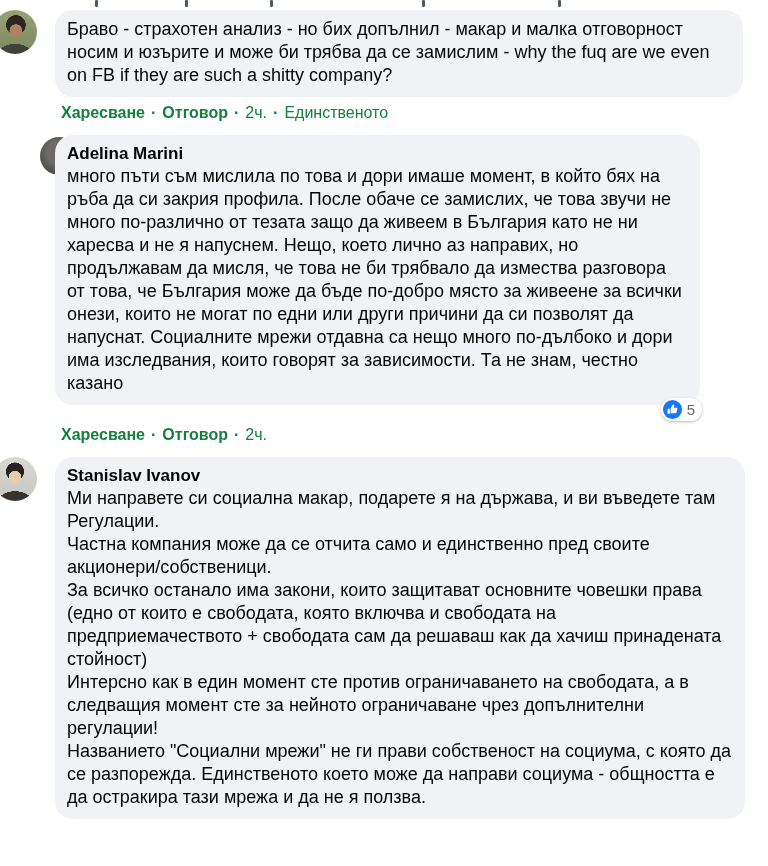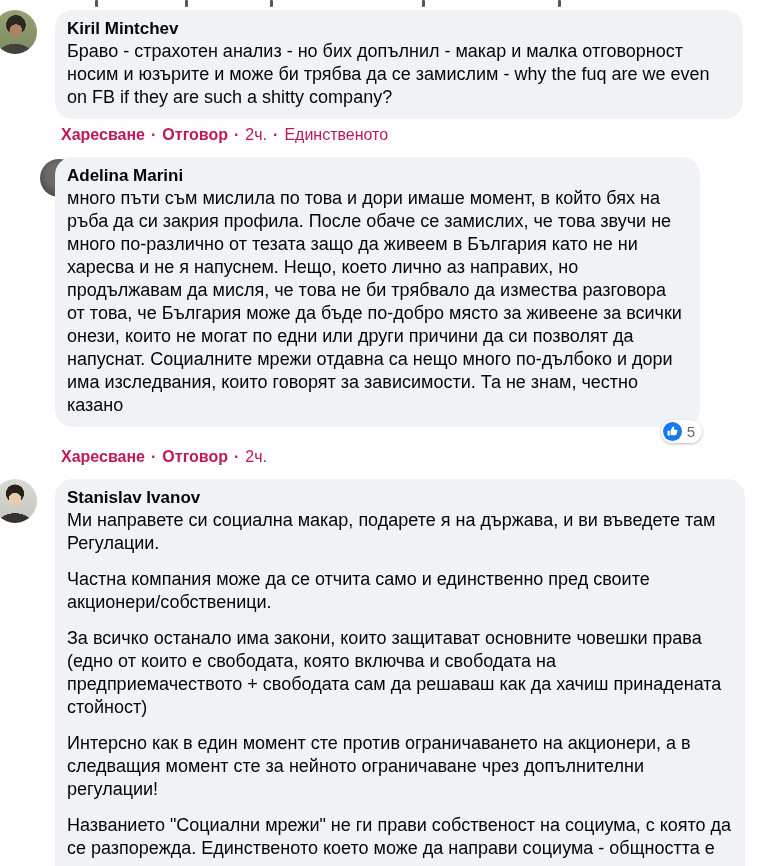--- a/index.html
+++ b/index.html
@@ -44,26 +44,26 @@
     padding:8px 12px 10px 12px;
     font-size:18px;
     line-height:23px;
   }
   .c1 .bubble { max-width:688px; }
   .c2 .bubble { max-width:645px; }
   .c3 .bubble { max-width:690px; }
 
   .author { font-size:17px; font-weight:bold; line-height:22px; color:#050505; cursor:pointer; }
   .bubble p { margin:0; }
-  .bubble p + p { margin-top:13px; }
+  .bubble p + p { }
 
   .actions {
     margin:6px 0 12px 6px;
     font-size:16px; line-height:20px;
-    color:#be185d;
+    color:#15803d;
     display:flex; align-items:center; gap:6px;
   }
   .actions .lnk { font-weight:bold; cursor:pointer; }
   .actions .sep { font-weight:bold; }
 
   .reaction-badge {
     position:absolute;
     display:flex; align-items:center; gap:5px;
     background:#fff;
     border-radius:12px;
@@ -95,21 +95,20 @@
     <span class="remnant-tick" style="left:185px"></span>
     <span class="remnant-tick" style="left:270px"></span>
     <span class="remnant-tick" style="left:422px"></span>
     <span class="remnant-tick" style="left:558px"></span>
   </div>
 
   <div class="comment top-level c1">
     <div class="avatar av44 avatar-kiril"></div>
     <div class="bubble-wrap">
       <div class="bubble">
-        <div class="author">Kiril Mintchev</div>
         <p>Браво - страхотен анализ - но бих допълнил - макар и малка отговорност носим и юзърите и може би трябва да се замислим - why the fuq are we even on FB if they are such a shitty company?</p>
       </div>
     </div>
     <div class="actions">
       <span class="lnk">Харесване</span>
       <span class="sep">·</span>
       <span class="lnk">Отговор</span>
       <span class="sep">·</span>
       <span>2ч.</span>
       <span class="sep">·</span>
@@ -143,20 +142,20 @@
   </div>
 
   <div class="comment top-level c3">
     <div class="avatar av44 avatar-stanislav"></div>
     <div class="bubble-wrap">
       <div class="bubble">
         <div class="author">Stanislav Ivanov</div>
         <p>Ми направете си социална макар, подарете я на държава, и ви въведете там Регулации.</p>
         <p>Частна компания може да се отчита само и единственно пред своите акционери/собственици.</p>
         <p>За всичко останало има закони, които защитават основните човешки права (едно от които е свободата, която включва и свободата на предприемачеството + свободата сам да решаваш как да хачиш принадената стойност)</p>
-        <p>Интерсно как в един момент сте против ограничаването на акционери, а в следващия момент сте за нейното ограничаване чрез допълнителни регулации!</p>
+        <p>Интерсно как в един момент сте против ограничаването на свободата, а в следващия момент сте за нейното ограничаване чрез допълнителни регулации!</p>
         <p>Названието "Социални мрежи" не ги прави собственост на социума, с която да се разпорежда. Единственото което може да направи социума - общността е да остракира тази мрежа и да не я ползва.</p>
       </div>
       
     </div>
   </div>
 
 </div>
 
 </body></html>

